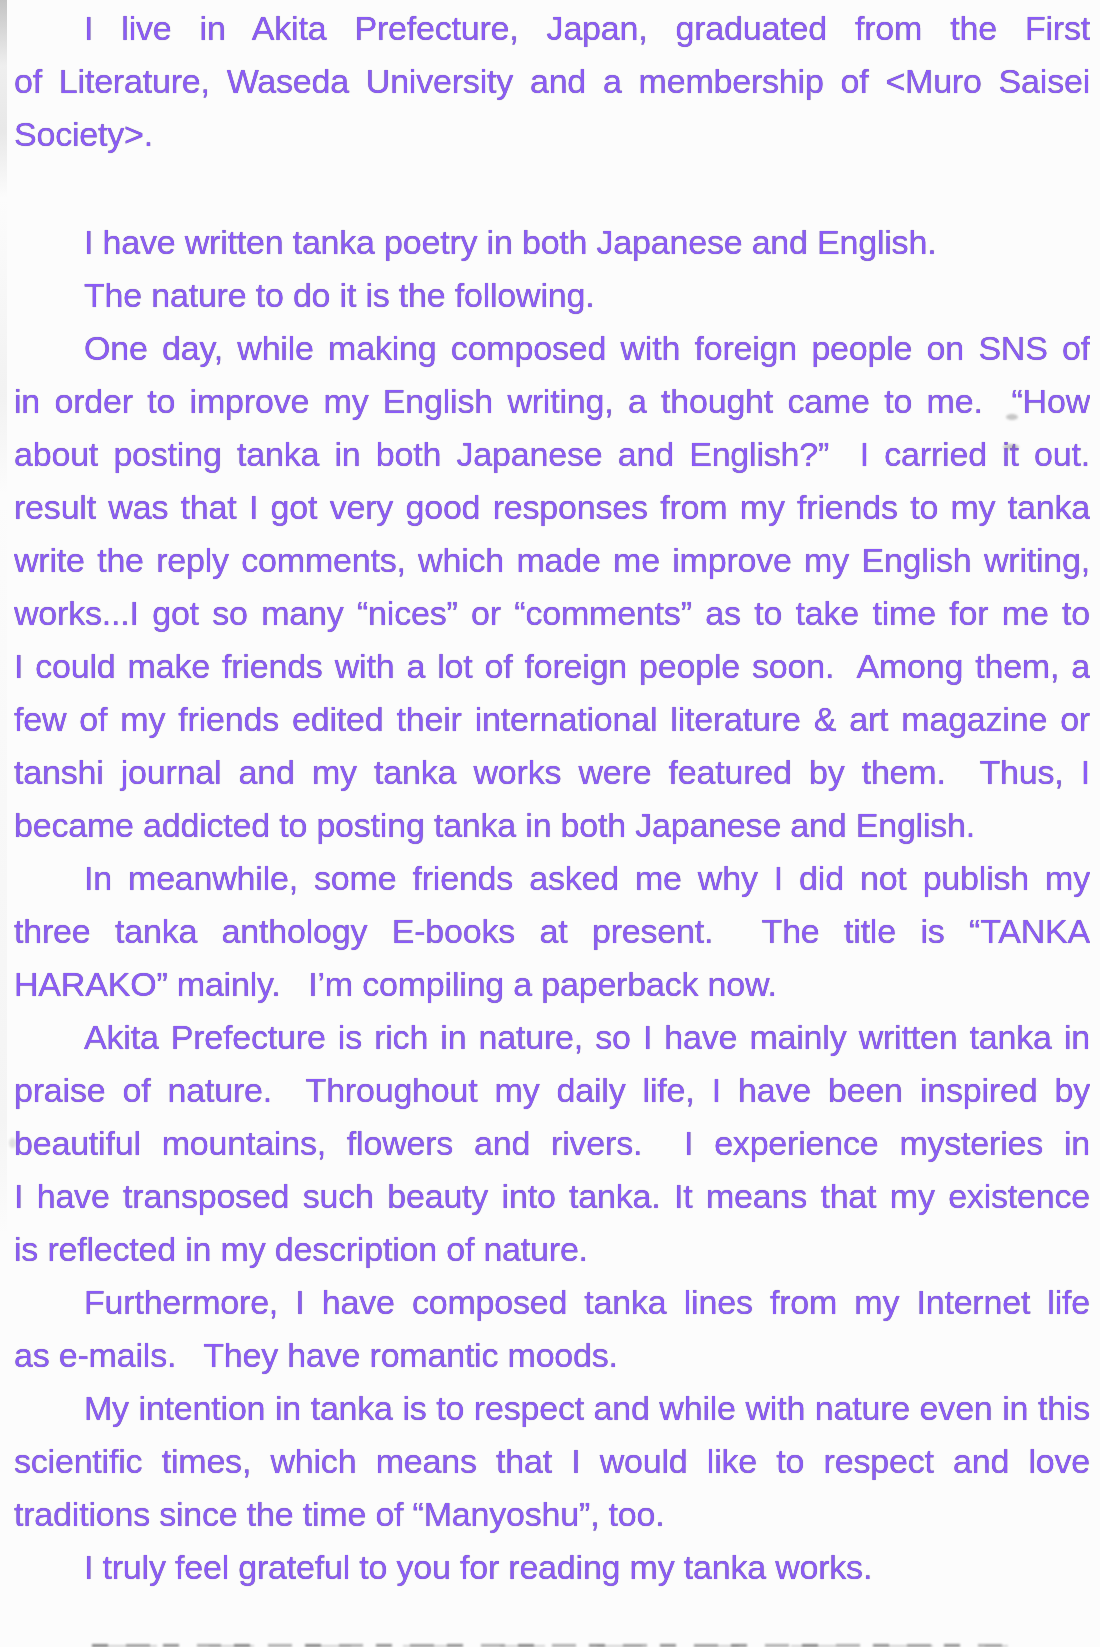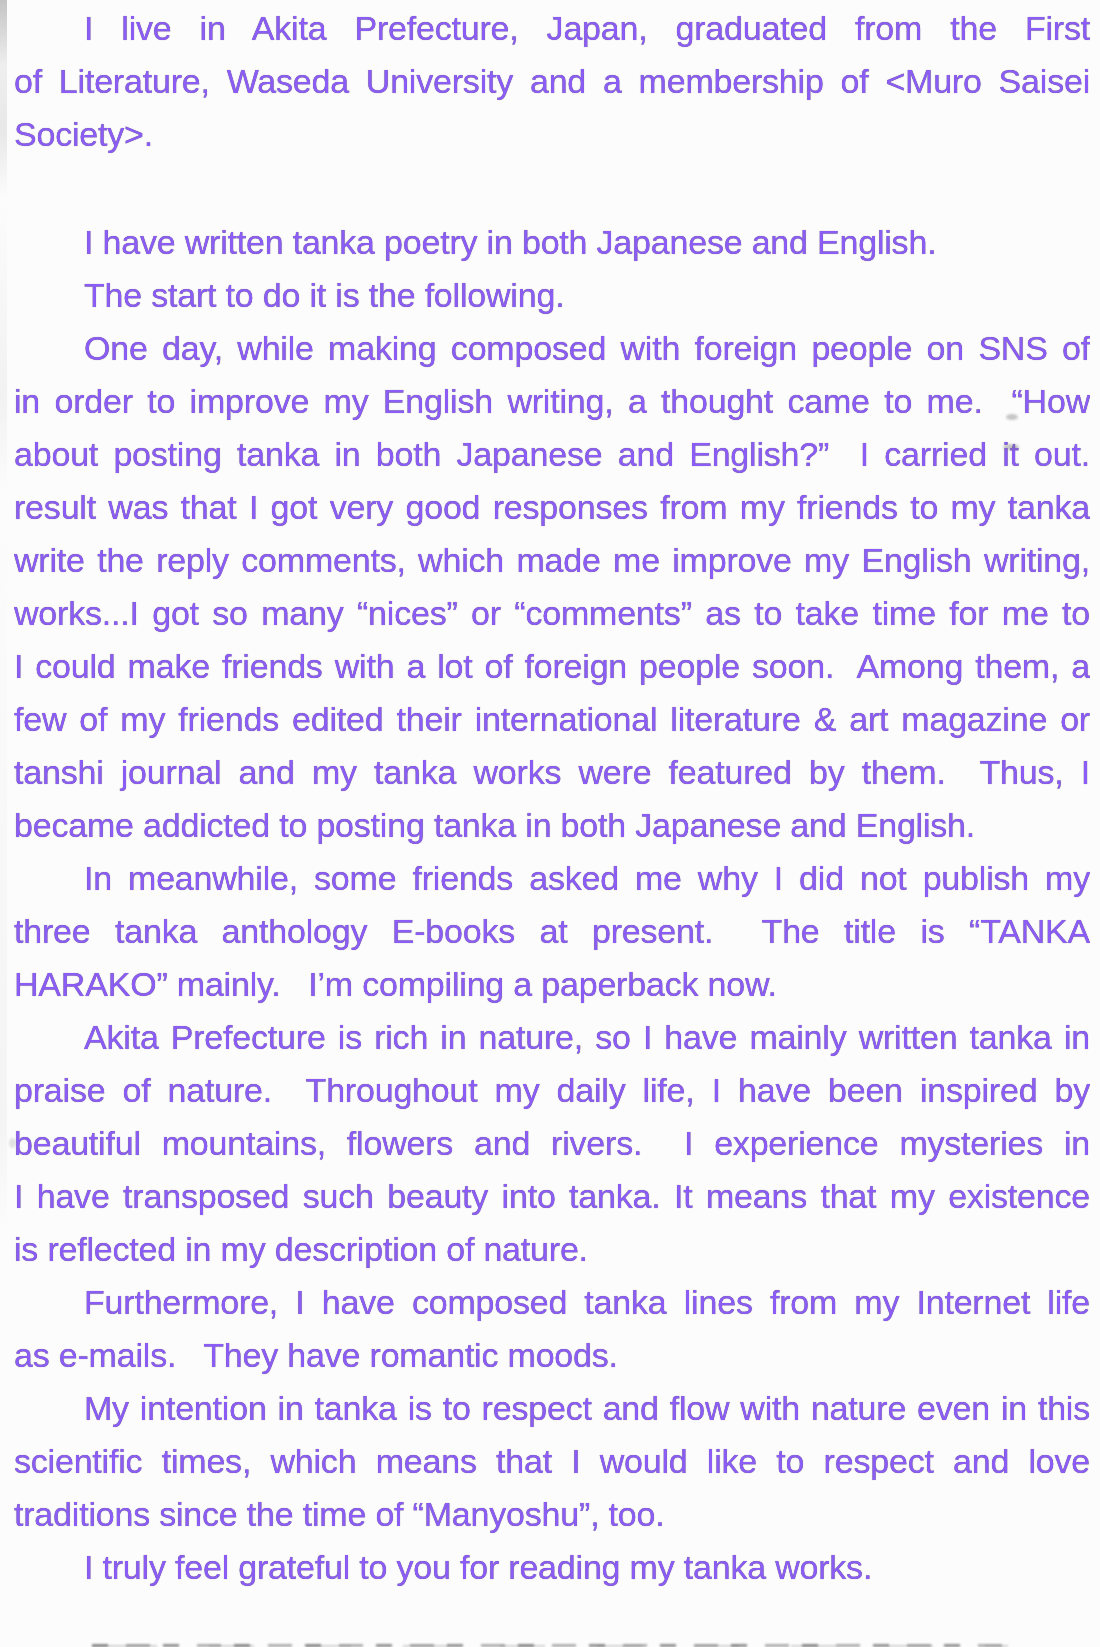--- a/index.html
+++ b/index.html
@@ -81,21 +81,21 @@
 
 <div class="page">
   <div class="text-column">
       <div class="paragraph space-after">
         <div class="line justify indent">I live in Akita Prefecture, Japan, graduated from the First Department</div>
         <div class="line justify">of Literature, Waseda University and a membership of &lt;Muro Saisei</div>
         <div class="line">Society&gt;.</div>
       </div>
       <div class="paragraph">
         <div class="line indent">I have written tanka poetry in both Japanese and English.</div>
-        <div class="line indent">The start to do it is the following.</div>
+        <div class="line indent">The nature to do it is the following.</div>
       </div>
       <div class="paragraph">
         <div class="line justify indent">One day, while making composed with foreign people on SNS of the web,</div>
         <div class="line justify">in order to improve my English writing, a thought came to me.  “How</div>
         <div class="line justify">about posting tanka in both Japanese and English?”  I carried it out.  The</div>
         <div class="line justify">result was that I got very good responses from my friends to my tanka</div>
         <div class="line justify">write the reply comments, which made me improve my English writing, so</div>
         <div class="line justify">works...I got so many “nices” or “comments” as to take time for me to</div>
         <div class="line justify">I could make friends with a lot of foreign people soon.  Among them, a</div>
         <div class="line justify">few of my friends edited their international literature &amp; art magazine or</div>
@@ -112,21 +112,21 @@
         <div class="line justify">praise of nature.  Throughout my daily life, I have been inspired by</div>
         <div class="line justify">beautiful mountains, flowers and rivers.  I experience mysteries in nature.</div>
         <div class="line justify">I have transposed such beauty into tanka. It means that my existence itself</div>
         <div class="line">is reflected in my description of nature.</div>
       </div>
       <div class="paragraph">
         <div class="line justify indent">Furthermore, I have composed tanka lines from my Internet life such</div>
         <div class="line">as e-mails.   They have romantic moods.</div>
       </div>
       <div class="paragraph">
-        <div class="line justify indent">My intention in tanka is to respect and flow with nature even in this</div>
+        <div class="line justify indent">My intention in tanka is to respect and while with nature even in this</div>
         <div class="line justify">scientific times, which means that I would like to respect and love</div>
         <div class="line">traditions since the time of “Manyoshu”, too.</div>
       </div>
       <div class="paragraph">
         <div class="line indent">I truly feel grateful to you for reading my tanka works.</div>
       </div>
     </div>
   <div class="edge-shadow"></div>
   <div class="speck a"></div>
   <div class="speck b"></div>

